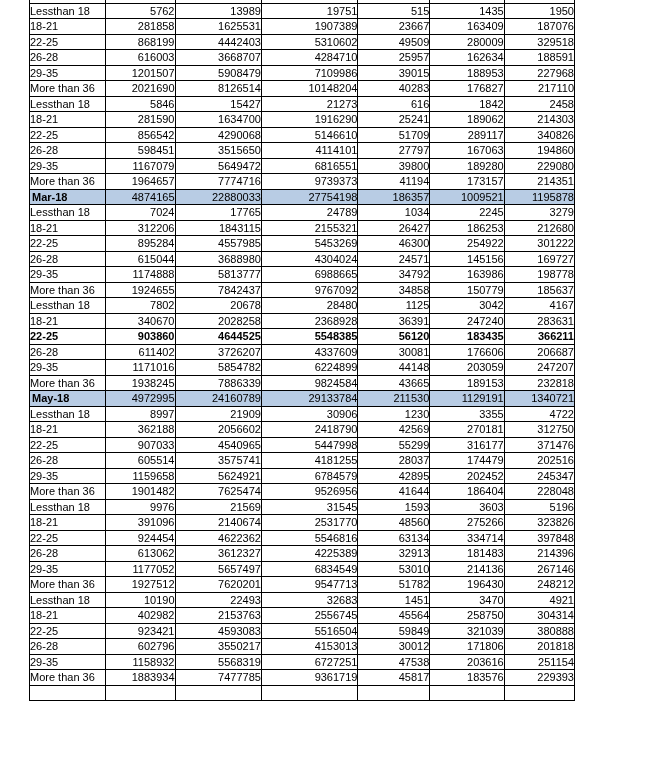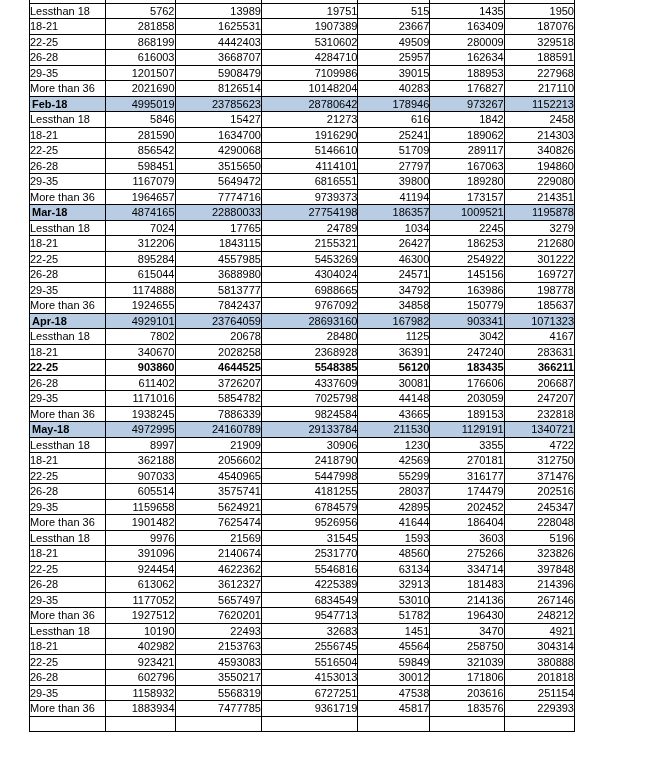--- a/index.html
+++ b/index.html
@@ -106,29 +106,20 @@
         </tr>
         <tr class="age">
           <td class="label">More than 36</td>
           <td class="num">2021690</td>
           <td class="num">8126514</td>
           <td class="num">10148204</td>
           <td class="num">40283</td>
           <td class="num">176827</td>
           <td class="num">217110</td>
         </tr>
-        <tr class="month">
-          <td class="label">Feb-18</td>
-          <td class="num">4995019</td>
-          <td class="num">23785623</td>
-          <td class="num">28780642</td>
-          <td class="num">178946</td>
-          <td class="num">973267</td>
-          <td class="num">1152213</td>
-        </tr>
         <tr class="age">
           <td class="label">Lessthan 18</td>
           <td class="num">5846</td>
           <td class="num">15427</td>
           <td class="num">21273</td>
           <td class="num">616</td>
           <td class="num">1842</td>
           <td class="num">2458</td>
         </tr>
         <tr class="age">
@@ -232,29 +223,20 @@
         </tr>
         <tr class="age">
           <td class="label">More than 36</td>
           <td class="num">1924655</td>
           <td class="num">7842437</td>
           <td class="num">9767092</td>
           <td class="num">34858</td>
           <td class="num">150779</td>
           <td class="num">185637</td>
         </tr>
-        <tr class="month">
-          <td class="label">Apr-18</td>
-          <td class="num">4929101</td>
-          <td class="num">23764059</td>
-          <td class="num">28693160</td>
-          <td class="num">167982</td>
-          <td class="num">903341</td>
-          <td class="num">1071323</td>
-        </tr>
         <tr class="age">
           <td class="label">Lessthan 18</td>
           <td class="num">7802</td>
           <td class="num">20678</td>
           <td class="num">28480</td>
           <td class="num">1125</td>
           <td class="num">3042</td>
           <td class="num">4167</td>
         </tr>
         <tr class="age">
@@ -281,21 +263,21 @@
           <td class="num">3726207</td>
           <td class="num">4337609</td>
           <td class="num">30081</td>
           <td class="num">176606</td>
           <td class="num">206687</td>
         </tr>
         <tr class="age">
           <td class="label">29-35</td>
           <td class="num">1171016</td>
           <td class="num">5854782</td>
-          <td class="num">7025798</td>
+          <td class="num">6224899</td>
           <td class="num">44148</td>
           <td class="num">203059</td>
           <td class="num">247207</td>
         </tr>
         <tr class="age">
           <td class="label">More than 36</td>
           <td class="num">1938245</td>
           <td class="num">7886339</td>
           <td class="num">9824584</td>
           <td class="num">43665</td>

